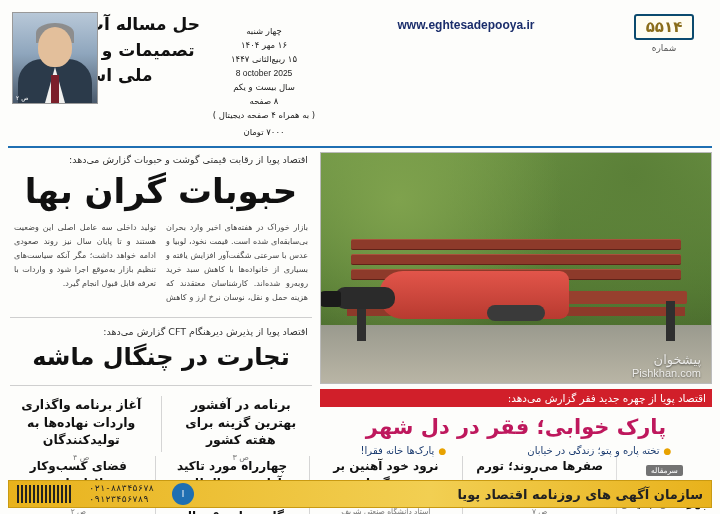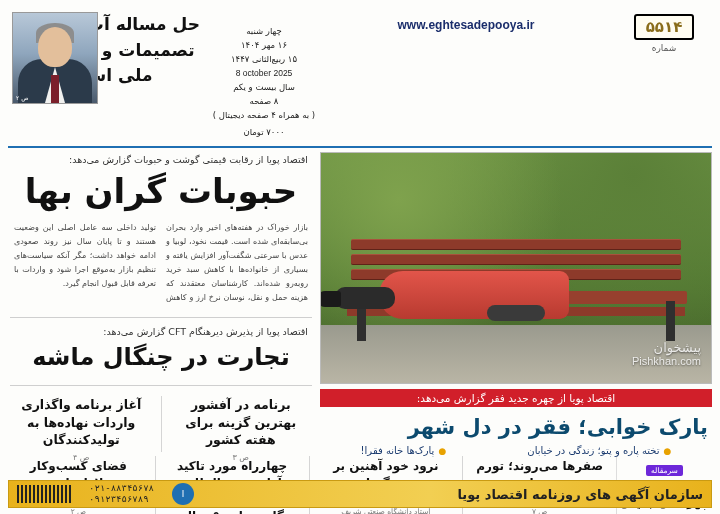--- a/index.html
+++ b/index.html
@@ -26,21 +26,21 @@
     flex-direction:row;
     align-items:flex-start;
   }
   .issue-badge {
     width:96px;
     padding-top:8px;
     text-align:center;
   }
   .issue-num {
     display:inline-block;
-    border:2px solid #000000;
+    border:2px solid #0c4a6e;
     color:#8a6d1b;
     font-size:15px;
     font-weight:bold;
     padding:2px 10px;
     border-radius:3px;
     background:#fffdf2;
     letter-spacing:1px;
   }
   .issue-label {
     display:block;
@@ -226,41 +226,41 @@
   }
   .sleeper .shoe {
     position:absolute; left:-62px; top:20px;
     width:24px; height:16px; background:#1a1a1a; border-radius:8px 3px 3px 8px;
   }
   .sleeper .arm {
     position:absolute; right:24px; top:34px;
     width:58px; height:16px; background:#3a3a3a; border-radius:8px;
   }
   .ph-watermark {
-    position:absolute; right:10px; bottom:16px;
+    position:absolute; right:10px; bottom:4px;
     color:rgba(255,255,255,.82);
     font-size:11px;
     font-family:"Liberation Sans", sans-serif;
     direction:ltr;
     text-shadow:0 1px 2px rgba(0,0,0,.5);
   }
   .ph-watermark .fa { display:block; font-size:13px; text-align:right; }
 
   .redbar {
     margin-top:5px;
     background:#d11f2a;
     color:#fff;
-    text-align:center;
     font-size:10.5px;
     padding:3px 6px;
   }
   .photo-head {
     font-size:21px;
     font-weight:bold;
-    color:#0c4a6e;
+    text-align:center;
+    color:#be185d;
     padding:6px 4px 4px 4px;
     line-height:1.35;
   }
   .bullets {
     display:flex;
     justify-content:space-around;
     font-size:10px;
     color:#1b3b6f;
     padding-bottom:2px;
   }
@@ -339,21 +339,21 @@
   .bcol .bs { font-size:7.5px; color:#777; margin-top:4px; }
   .bcol .bn { font-size:7.5px; color:#444; margin-top:2px; }
 
   .left-stub {
     flex:0 0 96px;
     text-align:center;
     border-left:1px solid #ddd;
     padding:2px;
   }
   .stub-tag {
-    background:#6d28d9; color:#fff; font-size:7.5px;
+    background:#737373; color:#fff; font-size:7.5px;
     display:inline-block; padding:1px 5px; border-radius:2px;
   }
   .stub-title { font-size:11px; font-weight:bold; color:#111; margin-top:4px; line-height:1.4; }
 
   
   .adbar {
     position:absolute;
     left:8px; right:8px; bottom:6px;
     height:28px;
     background:linear-gradient(90deg,#e8b21c 0%, #f2cf52 60%, #e8b21c 100%);

